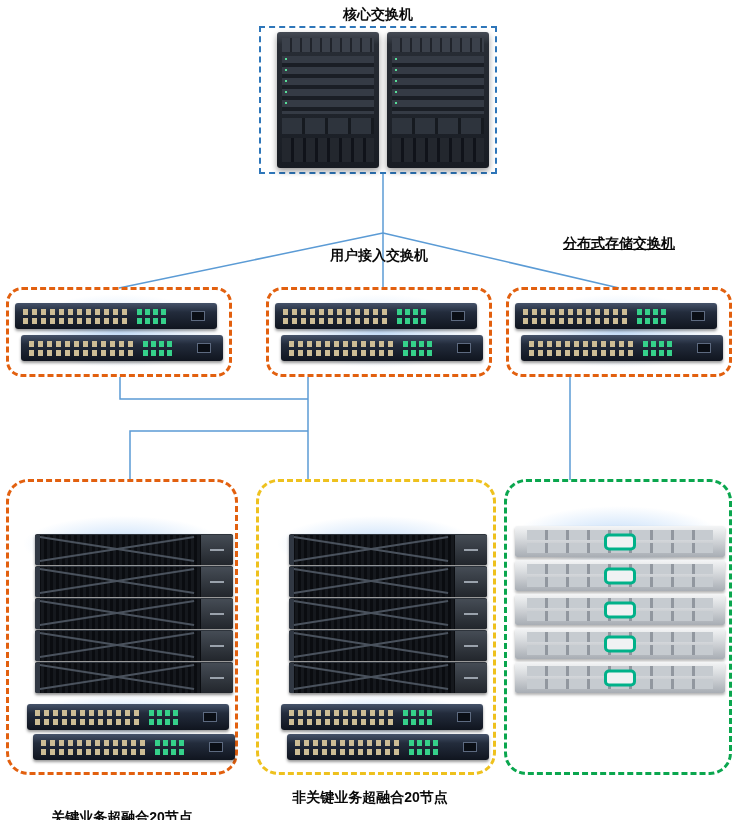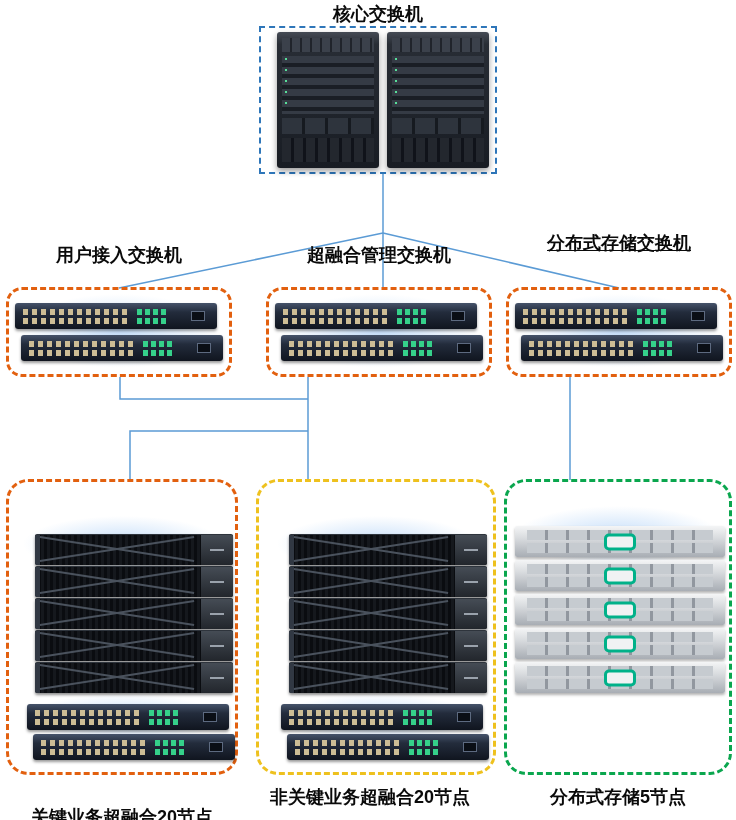--- a/index.html
+++ b/index.html
@@ -1,21 +1,21 @@
 <!DOCTYPE html>
 <html><head>
 <meta charset="utf-8">
 <style>
   html,body{margin:0;padding:0;background:#fff;}
   .canvas{position:relative;width:736px;height:820px;background:#fff;overflow:hidden;
           font-family:"Liberation Sans","DejaVu Sans",sans-serif;}
   .links{position:absolute;left:0;top:0;width:736px;height:820px;}
 
   
-  .lbl{position:absolute;font-weight:700;font-size:18px;line-height:22px;color:#0a0a0a;text-align:center;}
+  .lbl{position:absolute;font-weight:700;font-size:14px;line-height:22px;color:#0a0a0a;text-align:center;}
 
   
   .box{position:absolute;background:transparent;box-sizing:border-box;}
   .core-box{left:259px;top:26px;width:238px;height:148px;border:2px dashed #2e76b9;}
   .mid-box{top:287px;width:226px;height:90px;border:3px dashed #e2600f;border-radius:16px;}
   .bot-box{top:479px;height:296px;border-radius:22px;}
 
   
   .glow{position:absolute;pointer-events:none;
         background:radial-gradient(closest-side,rgba(150,195,245,.55),rgba(150,195,245,0));}
@@ -83,22 +83,21 @@
     <path d="M570 377 V480"></path>
   </svg>
 
   <div class="lbl" style="left:259px;top:3px;width:238px;">核心交换机</div>
 
   <div class="box core-box">
     <div class="chassis" style="left:16px;top:4px;"></div>
     <div class="chassis" style="left:126px;top:4px;"></div>
   </div>
 
-  <div class="lbl" style="left:6px;top:244px;width:226px;">用户接入交换机</div>
-  <div class="lbl" style="left:266px;top:244px;width:226px;">超融合管理交换机</div>
+  <div class="lbl" style="left:266px;top:244px;width:226px;">用户接入交换机</div>
   <div class="lbl" style="left:506px;top:232px;width:226px;text-decoration:underline;">分布式存储交换机</div>
 
   <div class="box mid-box" style="left:6px;">
     <div class="glow" style="left:10px;top:4px;width:200px;height:74px;"></div>
     <div class="sw" style="left:6px;top:13px;"></div>
     <div class="sw" style="left:12px;top:45px;"></div>
   </div>
 
   <div class="box mid-box" style="left:266px;">
     <div class="glow" style="left:10px;top:4px;width:200px;height:74px;"></div>
@@ -140,15 +139,14 @@
     <div class="glow" style="left:8px;top:24px;width:206px;height:60px;"></div>
     <div class="ssrv" style="left:8px;top:44px;"></div>
     <div class="ssrv" style="left:8px;top:78px;"></div>
     <div class="ssrv" style="left:8px;top:112px;"></div>
     <div class="ssrv" style="left:8px;top:146px;"></div>
     <div class="ssrv" style="left:8px;top:180px;"></div>
   </div>
 
   <div class="lbl" style="left:0px;top:806px;width:244px;">关键业务超融合20节点</div>
   <div class="lbl" style="left:240px;top:786px;width:260px;">非关键业务超融合20节点</div>
-  <div class="lbl" style="left:504px;top:786px;width:228px;">分布式存储5节点</div>
 
 </div>
 
 </body></html>

